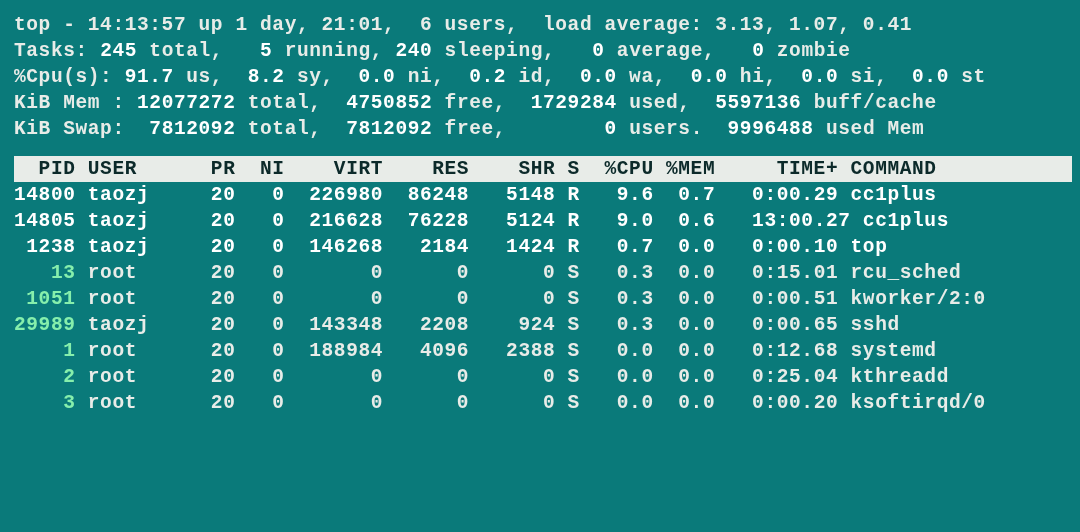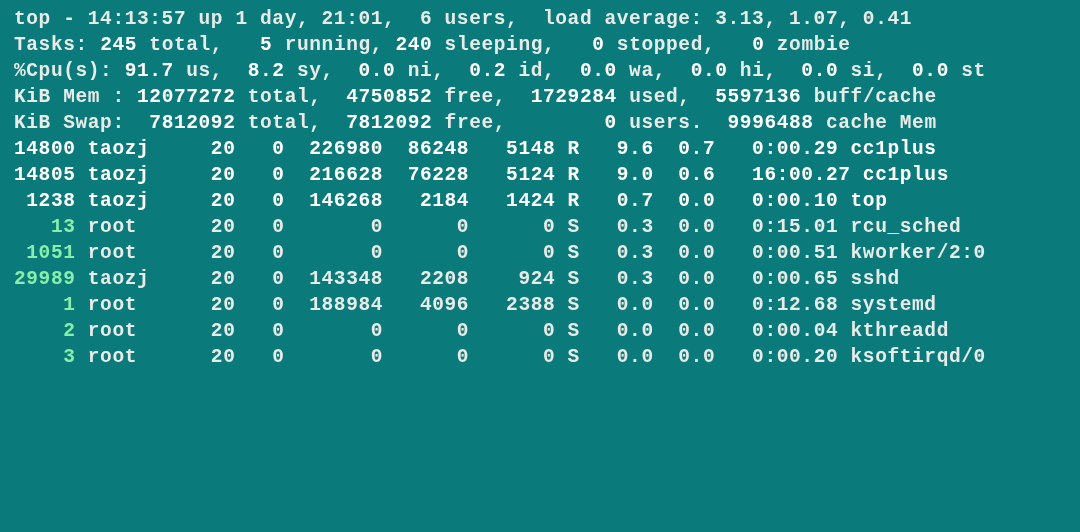--- a/index.html
+++ b/index.html
@@ -11,55 +11,56 @@
     background: #0a7a7a;
     font-family: "Courier New", Courier, monospace;
     font-weight: bold;
     font-size: 19.5px;
     line-height: 26px;
     color: #e8ece8;
     letter-spacing: 0.6px;
   }
   #screen {
     box-sizing: border-box;
-    padding: 6px 8px 0 14px;
+    padding: 12px 8px 0 14px;
   }
   .hdr-line { white-space: pre; }
   .hdr-bold { color: #ffffff; font-weight: 900; }
   .col-head {
     background: #e8ece8;
     color: #0c2a2a;
     white-space: pre;
     margin-top: 14px;
   }
   .row { white-space: pre; }
   .row .pid { color: #86efac; font-weight: 900; }
   .row.bold { color: #ffffff; font-weight: 900; }
 </style>
 </head>
 <body>
 
 <div id="screen">
 
   <div class="hdr-line">top - 14:13:57 up 1 day, 21:01,  6 users,  load average: 3.13, 1.07, 0.41</div>
 
-  <div class="hdr-line"><span>Tasks: </span><span class="hdr-bold">245</span><span> total,   </span><span class="hdr-bold">5</span><span> running, </span><span class="hdr-bold">240</span><span> sleeping,   </span><span class="hdr-bold">0</span><span> stopped,   </span><span class="hdr-bold">0</span><span> zombie</span></div>
+  <div class="hdr-line"><span>Tasks: </span><span class="hdr-bold">245</span><span> total,   </span><span class="hdr-bold">5</span><span> running, </span><span class="hdr-bold">240</span><span> sleeping,   </span><span class="hdr-bold">0</span><span> average,   </span><span class="hdr-bold">0</span><span> zombie</span></div>
 
   <div class="hdr-line"><span>%Cpu(s): </span><span class="hdr-bold">91.7</span><span> us,  </span><span class="hdr-bold">8.2</span><span> sy,  </span><span class="hdr-bold">0.0</span><span> ni,  </span><span class="hdr-bold">0.2</span><span> id,  </span><span class="hdr-bold">0.0</span><span> wa,  </span><span class="hdr-bold">0.0</span><span> hi,  </span><span class="hdr-bold">0.0</span><span> si,  </span><span class="hdr-bold">0.0</span><span> st</span></div>
 
   <div class="hdr-line"><span>KiB Mem : </span><span class="hdr-bold">12077272</span><span> total,  </span><span class="hdr-bold">4750852</span><span> free,  </span><span class="hdr-bold">1729284</span><span> used,  </span><span class="hdr-bold">5597136</span><span> buff/cache</span></div>
 
-  <div class="hdr-line"><span>KiB Swap:  </span><span class="hdr-bold">7812092</span><span> total,  </span><span class="hdr-bold">7812092</span><span> free,        </span><span class="hdr-bold">0</span><span> users.  </span><span class="hdr-bold">9996488</span><span> cache Mem</span></div>
+  <div class="hdr-line"><span>KiB Swap:  </span><span class="hdr-bold">7812092</span><span> total,  </span><span class="hdr-bold">7812092</span><span> free,        </span><span class="hdr-bold">0</span><span> users.  </span><span class="hdr-bold">9996488</span><span> used Mem</span></div>
 
+  <div class="col-head">  PID USER      PR  NI    VIRT    RES    SHR S  %CPU %MEM     TIME+ COMMAND     </div>
 
   <div id="process-list">
       <div class="row bold"><span class="">14800</span><span> taozj     20   0  226980  86248   5148 R   9.6  0.7   0:00.29 cc1plus</span></div>
-      <div class="row bold"><span class="">14805</span><span> taozj     20   0  216628  76228   5124 R   9.0  0.6   16:00.27 cc1plus</span></div>
+      <div class="row bold"><span class="">14805</span><span> taozj     20   0  216628  76228   5124 R   9.0  0.6   13:00.27 cc1plus</span></div>
       <div class="row bold"><span class=""> 1238</span><span> taozj     20   0  146268   2184   1424 R   0.7  0.0   0:00.10 top</span></div>
       <div class="row"><span class="pid">   13</span><span> root      20   0       0      0      0 S   0.3  0.0   0:15.01 rcu_sched</span></div>
       <div class="row"><span class="pid"> 1051</span><span> root      20   0       0      0      0 S   0.3  0.0   0:00.51 kworker/2:0</span></div>
       <div class="row"><span class="pid">29989</span><span> taozj     20   0  143348   2208    924 S   0.3  0.0   0:00.65 sshd</span></div>
       <div class="row"><span class="pid">    1</span><span> root      20   0  188984   4096   2388 S   0.0  0.0   0:12.68 systemd</span></div>
-      <div class="row"><span class="pid">    2</span><span> root      20   0       0      0      0 S   0.0  0.0   0:00.04 kthreadd</span></div>
+      <div class="row"><span class="pid">    2</span><span> root      20   0       0      0      0 S   0.0  0.0   0:25.04 kthreadd</span></div>
       <div class="row"><span class="pid">    3</span><span> root      20   0       0      0      0 S   0.0  0.0   0:00.20 ksoftirqd/0</span></div>
     </div>
 
 </div>
 
 </body></html>

